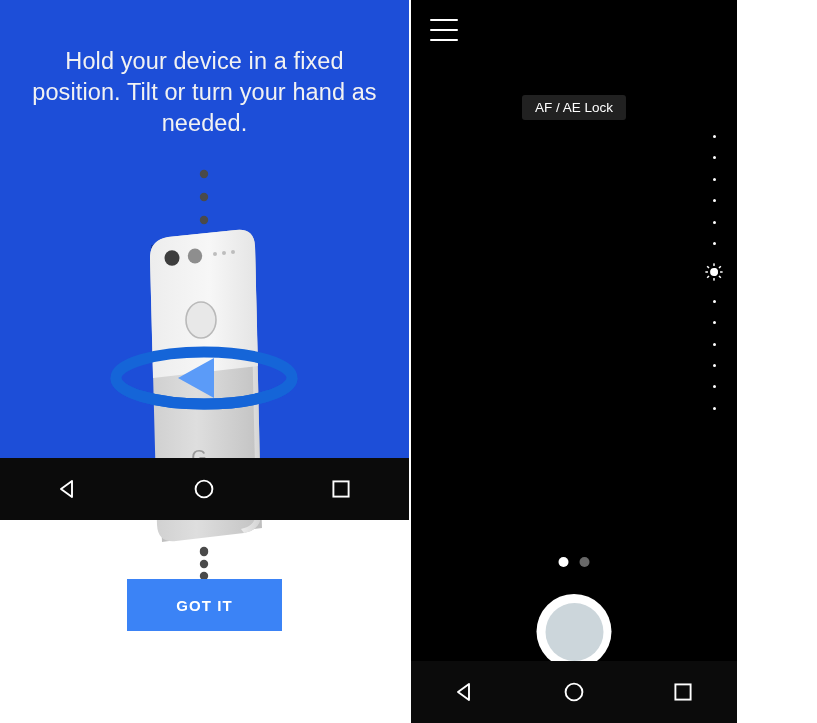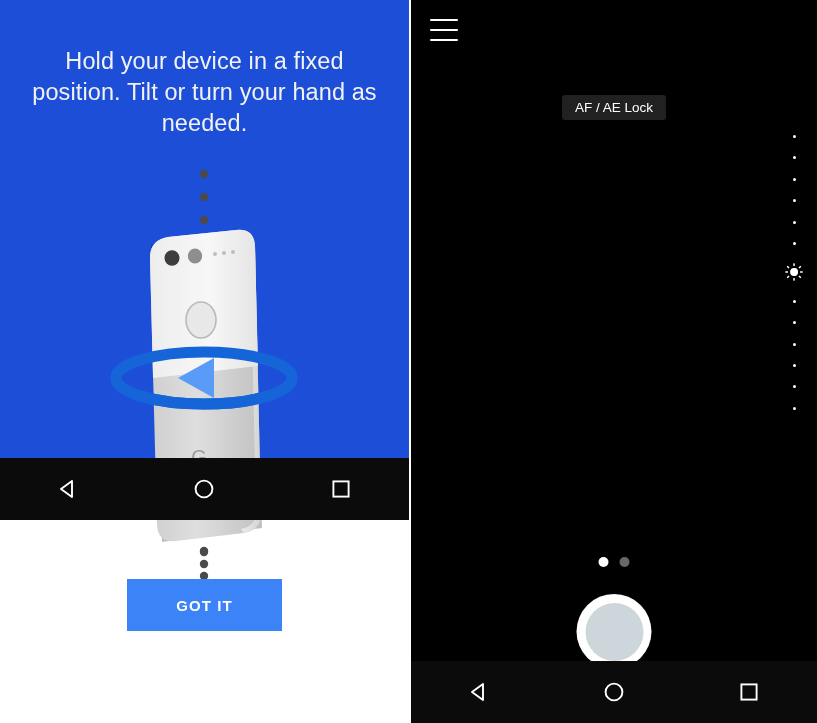--- a/index.html
+++ b/index.html
@@ -45,21 +45,21 @@
     border:none;
     font-family:"Liberation Sans", sans-serif;
     font-size:15px;
     font-weight:bold;
     letter-spacing:1.1px;
     cursor:pointer;
   }
 
   
   .right-panel {
-    width:408px; height:723px;
+    width:328px; height:723px;
     background:#000000;
     position:relative;
     border-left:2px solid #ffffff;
   }
   .cam-toolbar {
     position:absolute; top:0; left:0;
     width:100%; height:62px;
     display:flex; align-items:center;
   }
   .menu-icon-btn {

